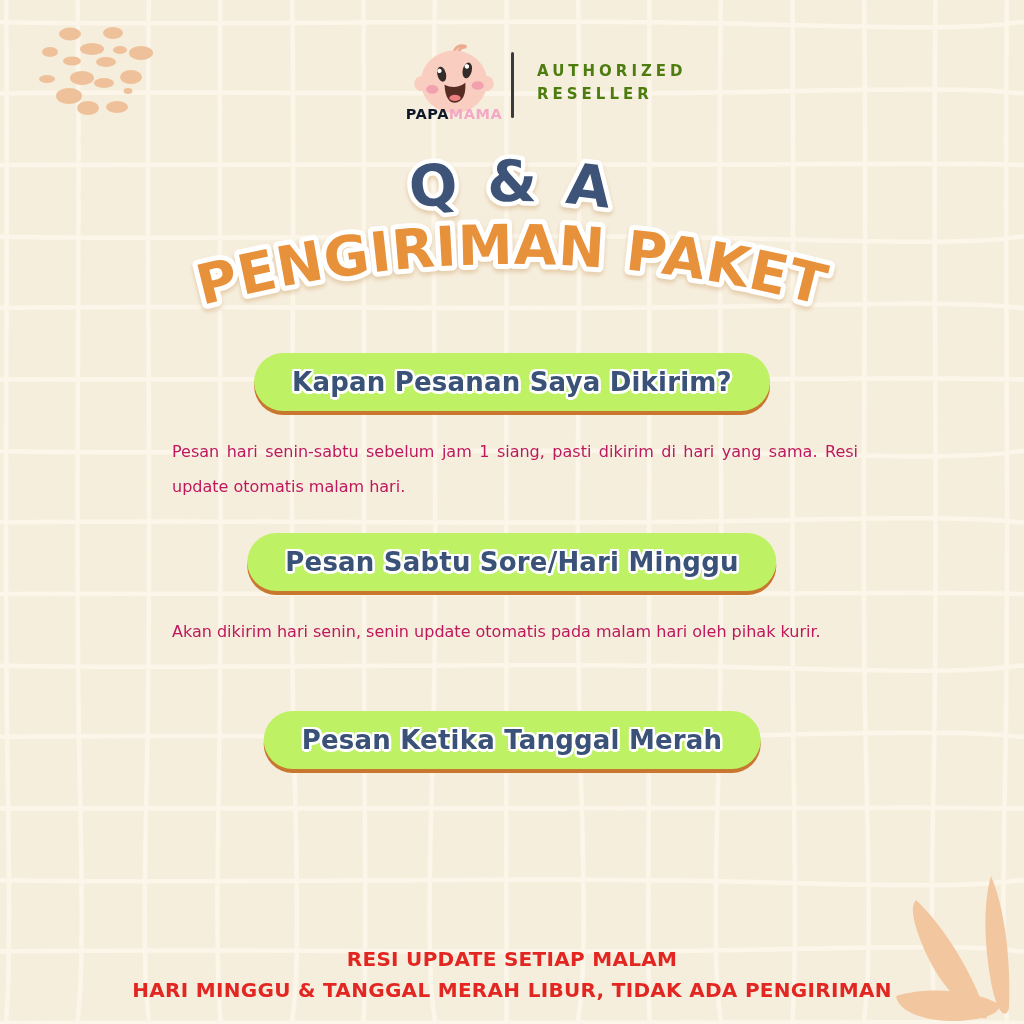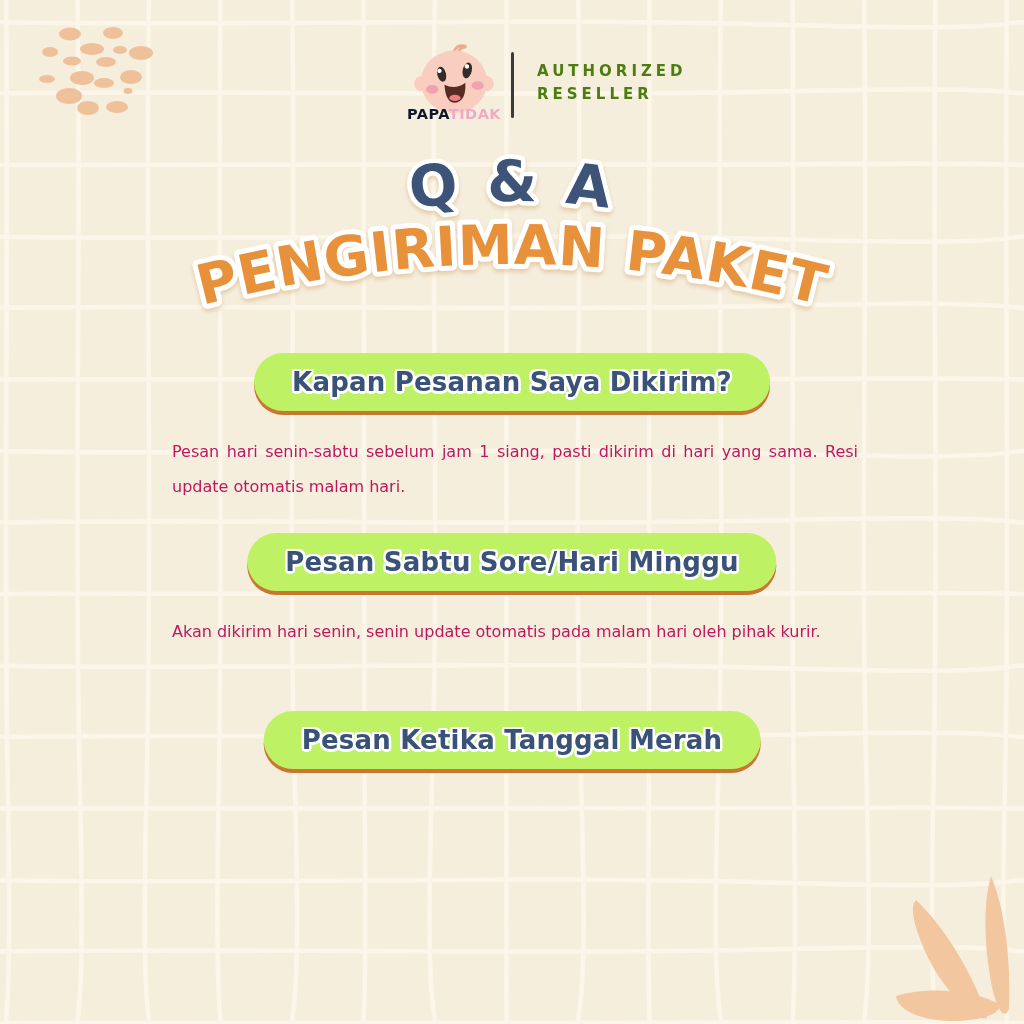--- a/index.html
+++ b/index.html
@@ -156,21 +156,21 @@
       <g transform="rotate(14 64 30)">
         <ellipse cx="64" cy="30" rx="4.8" ry="8.4" fill="#332C29"></ellipse>
         <circle cx="62.6" cy="26" r="2.4" fill="#fff"></circle>
       </g>
       <ellipse cx="27" cy="50" rx="6.5" ry="4.5" fill="#F2A2AF"></ellipse>
       <ellipse cx="75" cy="46" rx="6.5" ry="4.5" fill="#F2A2AF"></ellipse>
       <path d="M40,45 Q51,51 62,43 Q63,63 51,64 Q41,64 40,45 Z" fill="#572C23"></path>
       <ellipse cx="51" cy="59" rx="6" ry="3.2" fill="#ED8080"></ellipse>
     </svg>
     <div class="wordmark">
-      <span class="papa">PAPA</span><span class="mama">TIDAK</span>
+      <span class="papa">PAPA</span><span class="mama">MAMA</span>
     </div>
     <div class="v-divider"></div>
     <div class="authorized">
       <div>AUTHORIZED</div>
       <div>RESELLER</div>
     </div>
   </div>
 
   <svg class="layer title-svg" viewBox="0 0 1024 1024">
     <defs>
@@ -192,14 +192,18 @@
 
   <div class="qpill pill-2">
     <span>Pesan Sabtu Sore/Hari Minggu</span>
   </div>
   <p class="answer ans-2">Akan dikirim hari senin, senin update otomatis pada malam hari oleh pihak kurir.</p>
 
   <div class="qpill pill-3">
     <span>Pesan Ketika Tanggal Merah</span>
   </div>
 
+  <div class="footer">
+    <div>RESI UPDATE SETIAP MALAM</div>
+    <div>HARI MINGGU &amp; TANGGAL MERAH LIBUR, TIDAK ADA PENGIRIMAN</div>
+  </div>
 
 </div>
 
 </body></html>

